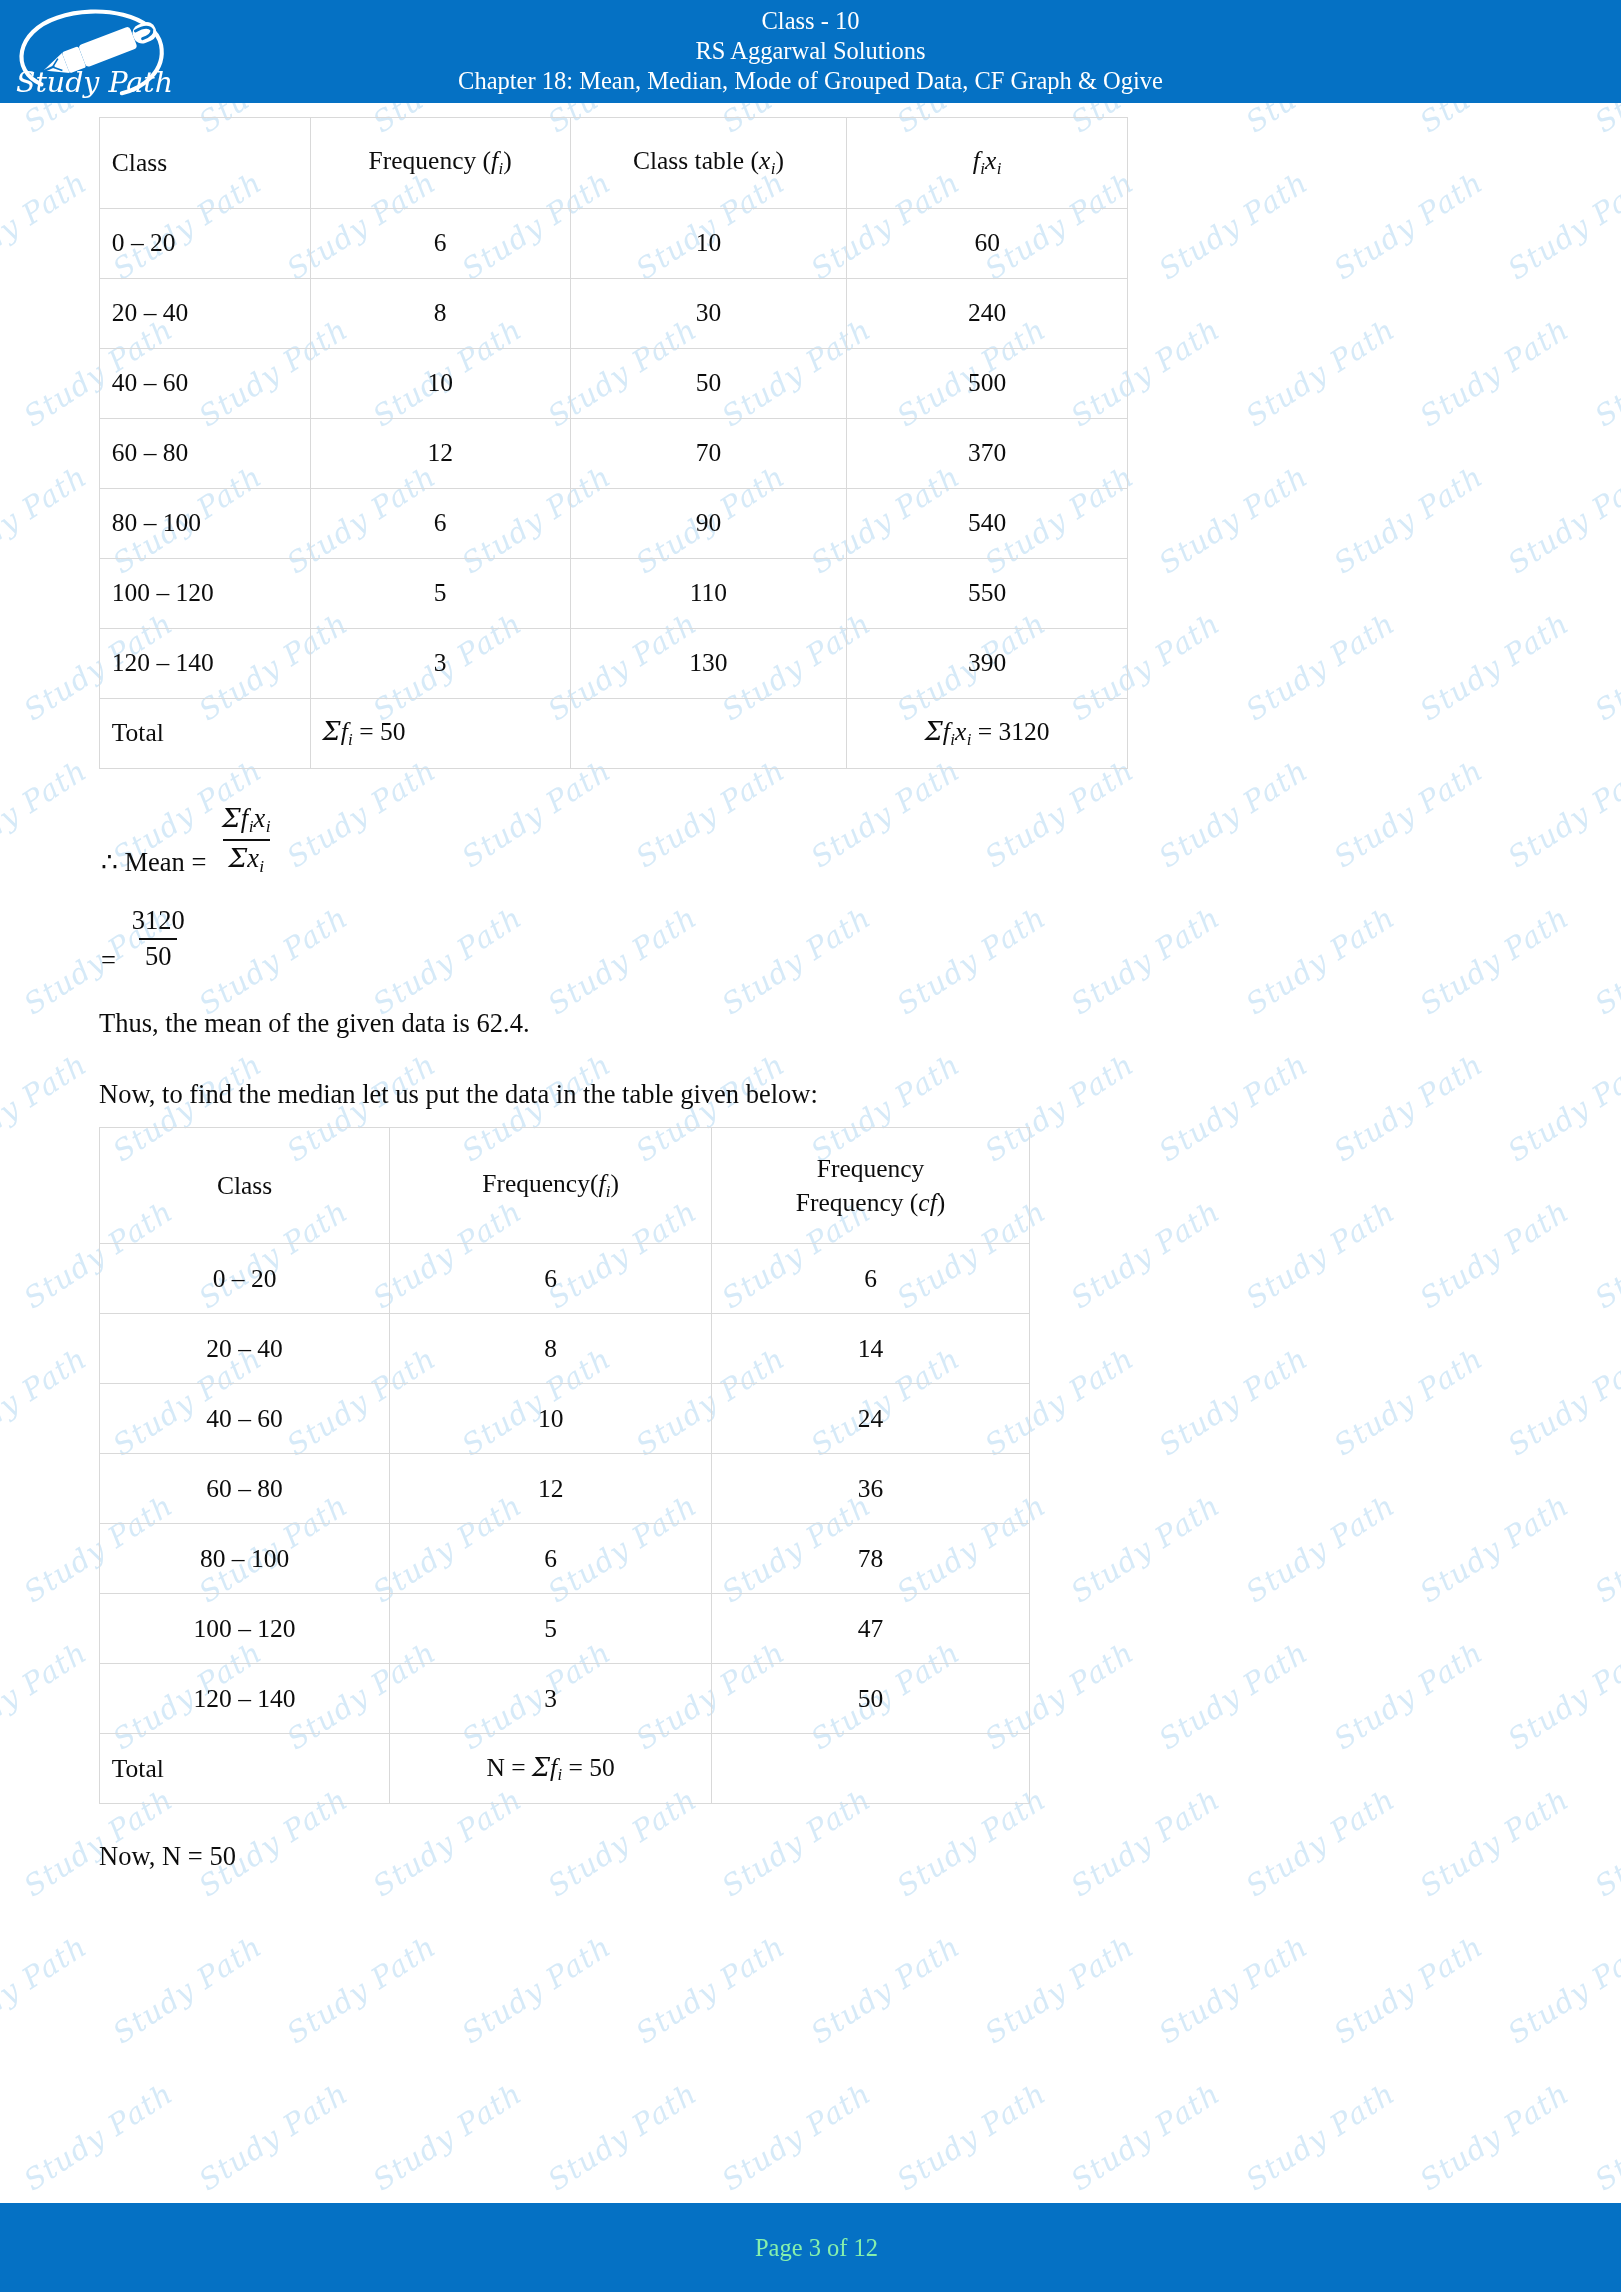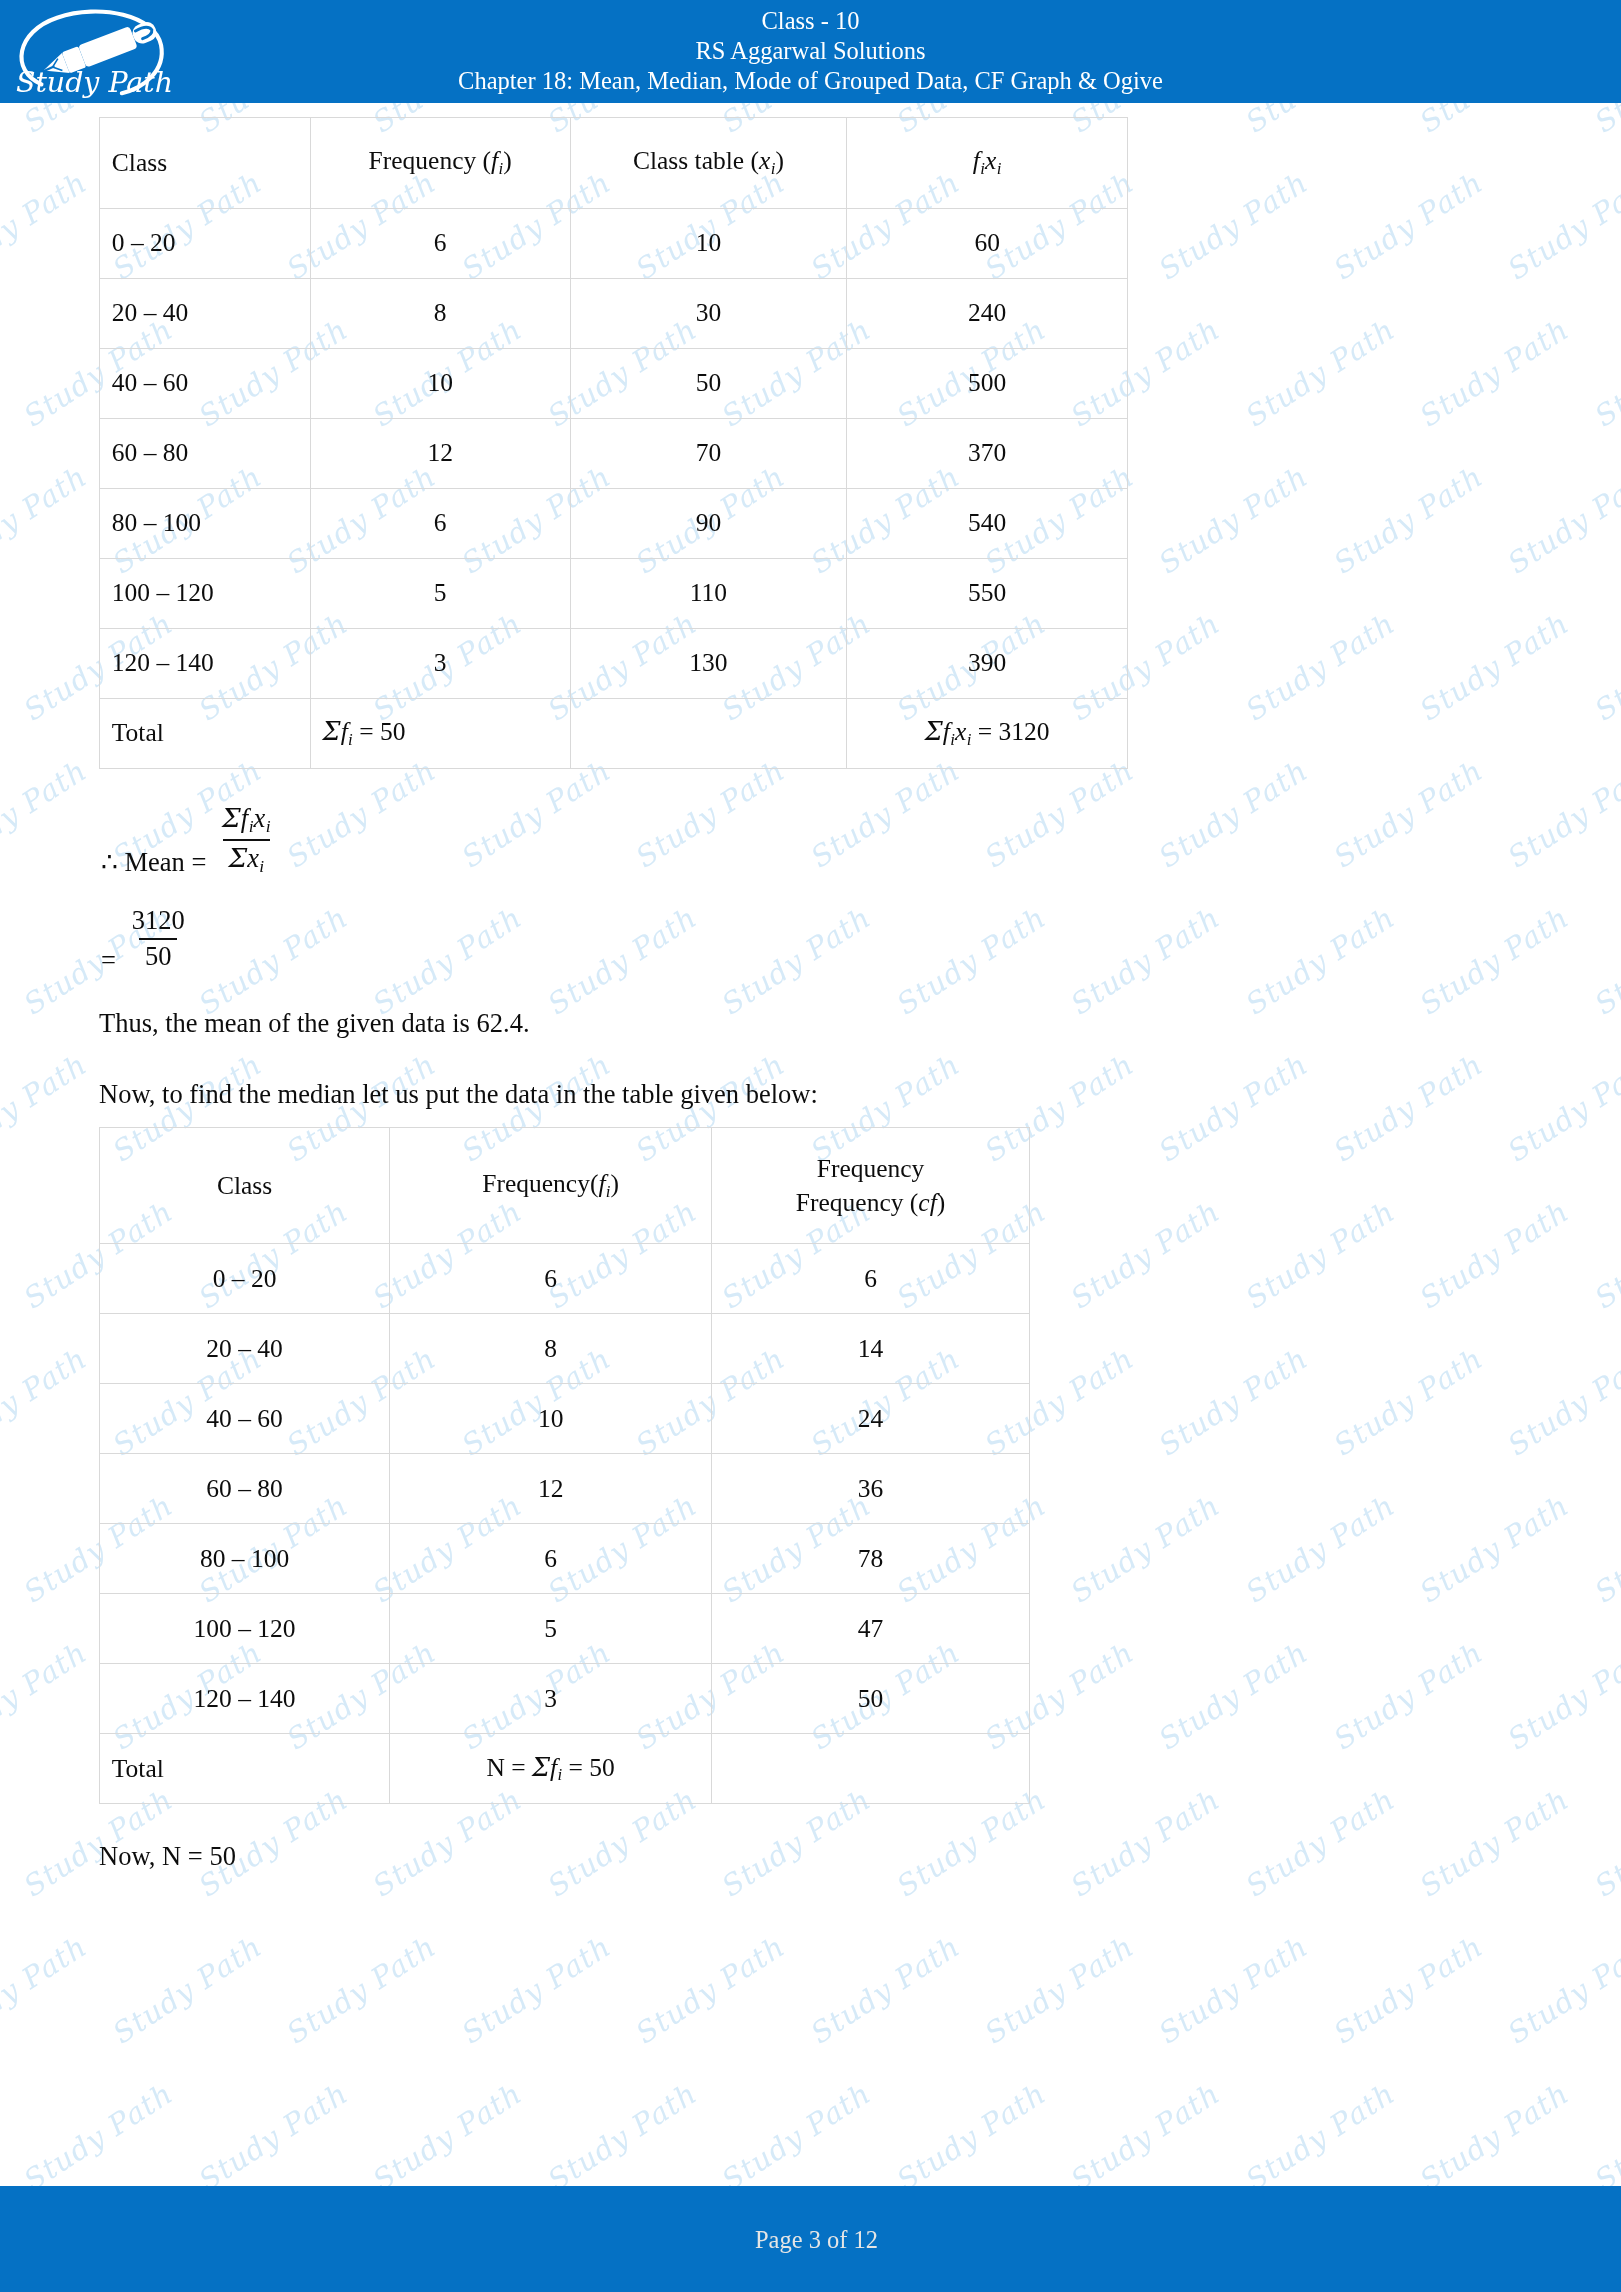--- a/index.html
+++ b/index.html
@@ -155,23 +155,23 @@
     vertical-align: middle;
     line-height: 1.12;
   }
   .frac .num { padding: 0 5.9px 2px 5.9px; }
   .frac .den { padding: 2px 5.9px 0 5.9px; border-top: 2px solid #111; }
 
   
   .footer-bar {
     position: absolute;
     left: 0; right: 0; bottom: 0;
-    height: 107px;
+    height: 90px;
     background: #0571c4;
-    color: #e5e5e5;
+    color: #86efac;
     display: flex;
     align-items: center;
     justify-content: center;
     z-index: 5;
     font-size: 24.5px;
     font-family: "Liberation Serif", "DejaVu Serif", serif;
     padding-left: 12px;
   }
 </style>
 </head>

